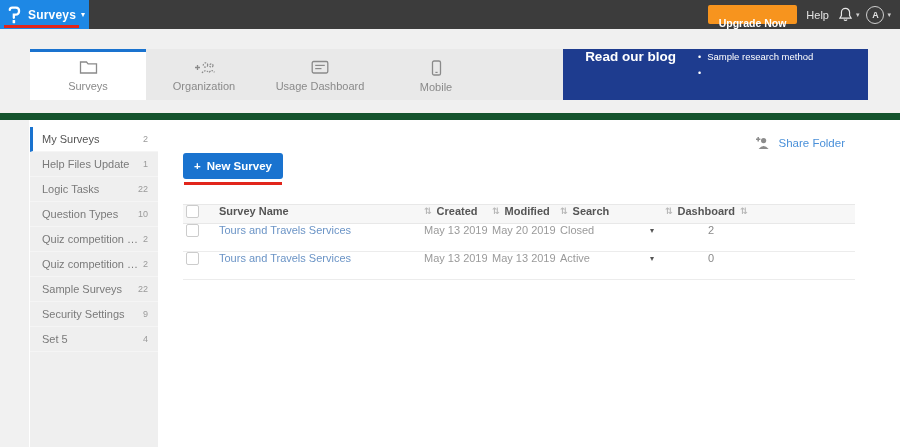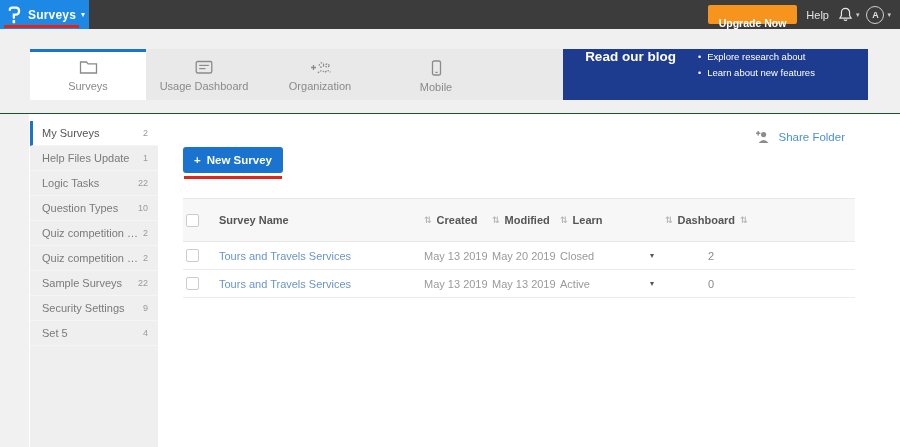--- a/index.html
+++ b/index.html
@@ -31,39 +31,39 @@
   .tab.active { background:#fff; border-top:3px solid #1a73cf; }
   .tab .tab-label { font-size:11px; color:#8a8a8a; }
   .tab-filler { width:69px; height:51px; background:#e9e9e9; }
   .blog-banner { width:305px; height:51px; background:#1e3c8f; display:flex; align-items:flex-start; cursor:pointer; }
   .blog-title { flex:1; text-align:center; color:#fff; font-size:13.5px; font-weight:600; }
   .blog-bullets { width:170px; padding-right:10px; }
   .blog-bullets .bullet-line { color:#fff; font-size:9.5px; line-height:16px; display:flex; align-items:center; }
   .blog-bullets .dot { margin-right:6px; font-size:9px; }
 
   
-  .content-panel { position:absolute; top:113px; left:0; width:900px; height:334px; background:#fff; border-top:1px solid #14532d; }
+  .content-panel { position:absolute; top:113px; left:0; width:900px; height:334px; background:#fff; border-top:7px solid #14532d; }
   .left-rail { position:absolute; top:0; left:0; width:29px; height:334px; background:#f1f1f1; }
   .sidebar { position:absolute; top:7px; left:30px; width:128px; height:327px; background:#efefef; }
   .side-item { height:25px; display:flex; align-items:center; padding:0 10px 0 12px; border-bottom:1px solid #f5f5f5; cursor:pointer; }
   .side-item .side-label { flex:1; font-size:11px; color:#7a7a7a; white-space:nowrap; overflow:hidden; text-overflow:ellipsis; }
   .side-item .side-count { font-size:9px; color:#9a9a9a; margin-left:4px; }
   .side-item.active { background:#fff; border-left:3px solid #1a73cf; padding-left:9px; }
   .side-item.active .side-label { color:#555; }
 
   .main-area { position:absolute; top:0; left:158px; width:742px; height:334px; background:#fff; }
   .new-survey-btn { position:absolute; top:33px; left:25px; width:100px; height:26px; background:#1a73cf; border:none; border-radius:3px; color:#fff; font-size:11.5px; font-weight:600; display:flex; align-items:center; justify-content:center; gap:6px; cursor:pointer; font-family:inherit; }
   .new-survey-underline { position:absolute; top:62px; left:26px; width:98px; height:3px; background:#e1251b; }
   .share-folder { position:absolute; top:16px; right:55px; display:flex; align-items:center; gap:8px; cursor:pointer; }
   .share-folder .share-label { color:#4a90d9; font-size:11.5px; }
 
   
   .survey-table { position:absolute; top:84px; left:25px; width:672px; }
-  .thead { display:flex; align-items:center; height:44px; background:#f7f7f7; border-top:1px solid #e8e8e8; border-bottom:1px solid #e8e8e8; }
-  .trow { display:flex; align-items:center; height:28px; border-bottom:1px solid #ececec; background:#fff; }
+  .thead { display:flex; align-items:flex-start; height:20px; background:#f7f7f7; border-top:1px solid #e8e8e8; border-bottom:1px solid #e8e8e8; }
+  .trow { display:flex; align-items:flex-start; height:28px; border-bottom:1px solid #ececec; background:#fff; }
   .cell { display:flex; align-items:center; }
   .c-check { width:36px; padding-left:3px; }
   .c-name { width:205px; }
   .c-date { width:68px; }
   .c-status { width:100px; justify-content:space-between; padding-right:6px; }
   .c-resp { width:66px; padding-left:18px; }
   .th { font-size:11px; font-weight:700; color:#555; gap:5px; }
   .trow .c-name { font-size:11px; color:#6b94c6; text-decoration:none; cursor:pointer; }
   .trow .c-date { font-size:11px; color:#9a9a9a; }
   .trow .c-status .status-value { font-size:11px; color:#9a9a9a; }
@@ -105,55 +105,54 @@
   </div>
 
   <div class="tabs-row">
     <div class="tab active">
       <svg width="19" height="15" viewBox="0 0 19 15">
         <path d="M1.5 13 V2 h6 l1.6 1.9 h8.4 V13 z" fill="none" stroke="#8a8a8a" stroke-width="1.3"></path>
       </svg>
       <span class="tab-label">Surveys</span>
     </div>
     <div class="tab">
-      <svg width="18" height="15" viewBox="0 0 18 15">
-        <rect x="1.2" y="1.5" width="15.6" height="11.5" rx="1.4" fill="none" stroke="#8a8a8a" stroke-width="1.3"></rect>
-        <line x1="4.2" y1="5.4" x2="13.8" y2="5.4" stroke="#8a8a8a" stroke-width="1.2"></line>
-        <line x1="4.2" y1="8.6" x2="10.5" y2="8.6" stroke="#8a8a8a" stroke-width="1.2"></line>
-      </svg>
-      <span class="tab-label">Usage Dashboard</span>
-    </div>
-    <div class="tab">
       <svg width="23" height="15" viewBox="0 0 23 15">
         <path d="M2 7.5 h5 M4.5 5 v5" stroke="#8a8a8a" stroke-width="1.3" fill="none"></path>
         <circle cx="12.5" cy="5" r="2.2" fill="none" stroke="#8a8a8a" stroke-width="1.2" stroke-dasharray="1.6 1.2"></circle>
         <path d="M9 13 q3.5 -4.5 7 0" fill="none" stroke="#8a8a8a" stroke-width="1.2" stroke-dasharray="1.6 1.2"></path>
         <circle cx="18.3" cy="5.5" r="1.7" fill="none" stroke="#8a8a8a" stroke-width="1.2" stroke-dasharray="1.6 1.2"></circle>
         <path d="M16.2 12.3 q2.6 -3.4 5.2 0" fill="none" stroke="#8a8a8a" stroke-width="1.2" stroke-dasharray="1.6 1.2"></path>
       </svg>
       <span class="tab-label">Organization</span>
     </div>
     <div class="tab">
+      <svg width="18" height="15" viewBox="0 0 18 15">
+        <rect x="1.2" y="1.5" width="15.6" height="11.5" rx="1.4" fill="none" stroke="#8a8a8a" stroke-width="1.3"></rect>
+        <line x1="4.2" y1="5.4" x2="13.8" y2="5.4" stroke="#8a8a8a" stroke-width="1.2"></line>
+        <line x1="4.2" y1="8.6" x2="10.5" y2="8.6" stroke="#8a8a8a" stroke-width="1.2"></line>
+      </svg>
+      <span class="tab-label">Usage Dashboard</span>
+    </div>
+    <div class="tab">
       <svg width="11" height="16" viewBox="0 0 11 16">
         <rect x="1.5" y="1" width="8" height="14" rx="1.6" fill="none" stroke="#8a8a8a" stroke-width="1.3"></rect>
         <line x1="4.4" y1="12.4" x2="6.6" y2="12.4" stroke="#8a8a8a" stroke-width="1.2"></line>
       </svg>
       <span class="tab-label">Mobile</span>
     </div>
     <div class="tab-filler"></div>
     <div class="blog-banner">
       <span class="blog-title">Read our blog</span>
       <div class="blog-bullets">
         <div class="bullet-line">
           <span class="dot">•</span>
-          <span>Explore research about</span>
+          <span>Sample research method</span>
         </div>
         <div class="bullet-line">
           <span class="dot">•</span>
-          <span>Learn about new features</span>
         </div>
       </div>
     </div>
   </div>
 
   <div class="content-panel">
     <div class="left-rail"></div>
 
     <div class="sidebar">
       <div class="side-item active">
@@ -219,21 +218,21 @@
           <div class="cell c-date th">
             <span class="sort">⇅</span>
             <span>Created</span>
           </div>
           <div class="cell c-date th">
             <span class="sort">⇅</span>
             <span>Modified</span>
           </div>
           <div class="cell c-status th" style="justify-content:flex-start; gap:5px;">
             <span class="sort">⇅</span>
-            <span>Learn</span>
+            <span>Search</span>
           </div>
           <div class="cell c-resp th" style="padding-left:5px;">
             <span class="sort">⇅</span>
             <span>Dashboard</span>
             <span class="sort">⇅</span>
           </div>
         </div>
 
         <div class="trow">
           <div class="cell c-check">

